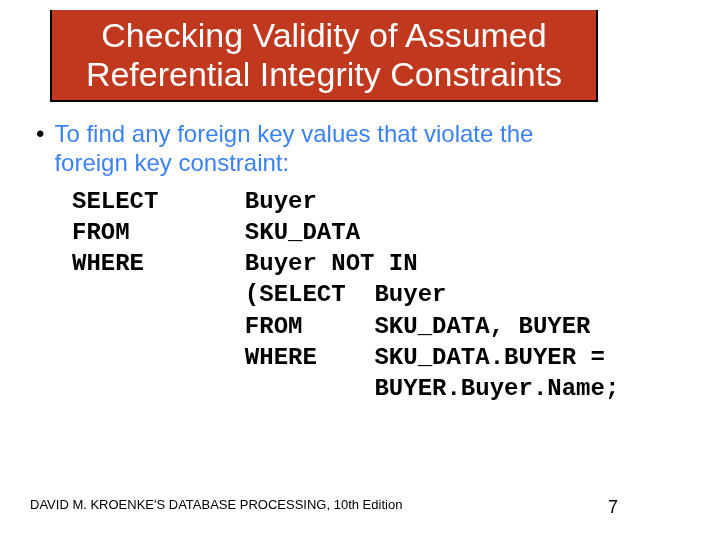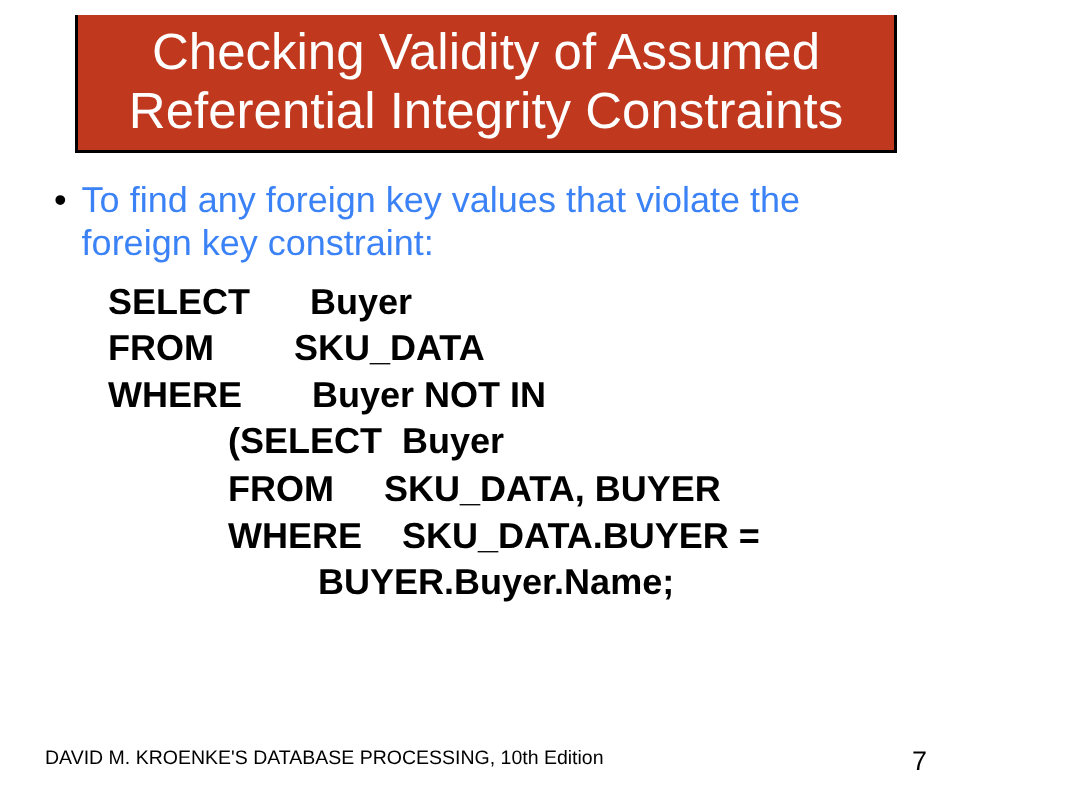--- a/index.html
+++ b/index.html
@@ -20,21 +20,21 @@
     line-height: 1.15;
     font-family: Arial, sans-serif;
   }
   .content { padding: 18px 6px 0 6px; }
   .bullet-row { display: flex; align-items: flex-start; }
   .bullet-dot { font-size: 24px; line-height: 1.2; margin-right: 10px; margin-left: 0; }
   .bullet-text { font-size: 24px; line-height: 1.2; color: #3b82f6; }
   .sql-block {
     margin-top: 8px;
     margin-left: 36px;
-    font-family: Liberation Sans, sans-serif;
+    font-family: Liberation Mono, monospace;
     font-weight: bold;
     font-size: 24px;
     line-height: 1.3;
     white-space: pre;
     color: #000;
   }
   .footer {
     position: absolute;
     left: 30px;
     bottom: 22px;

